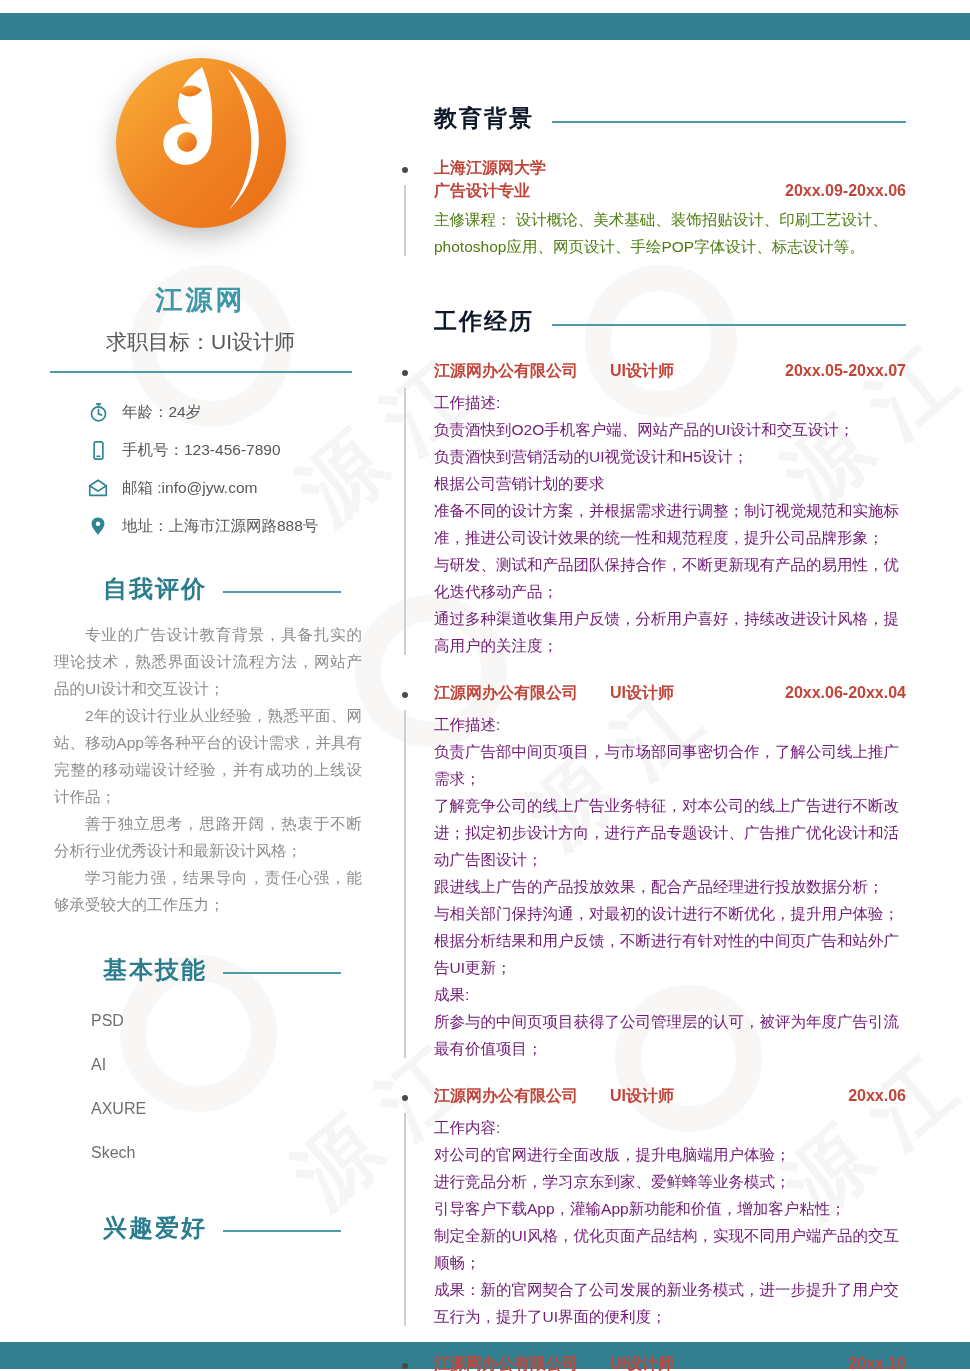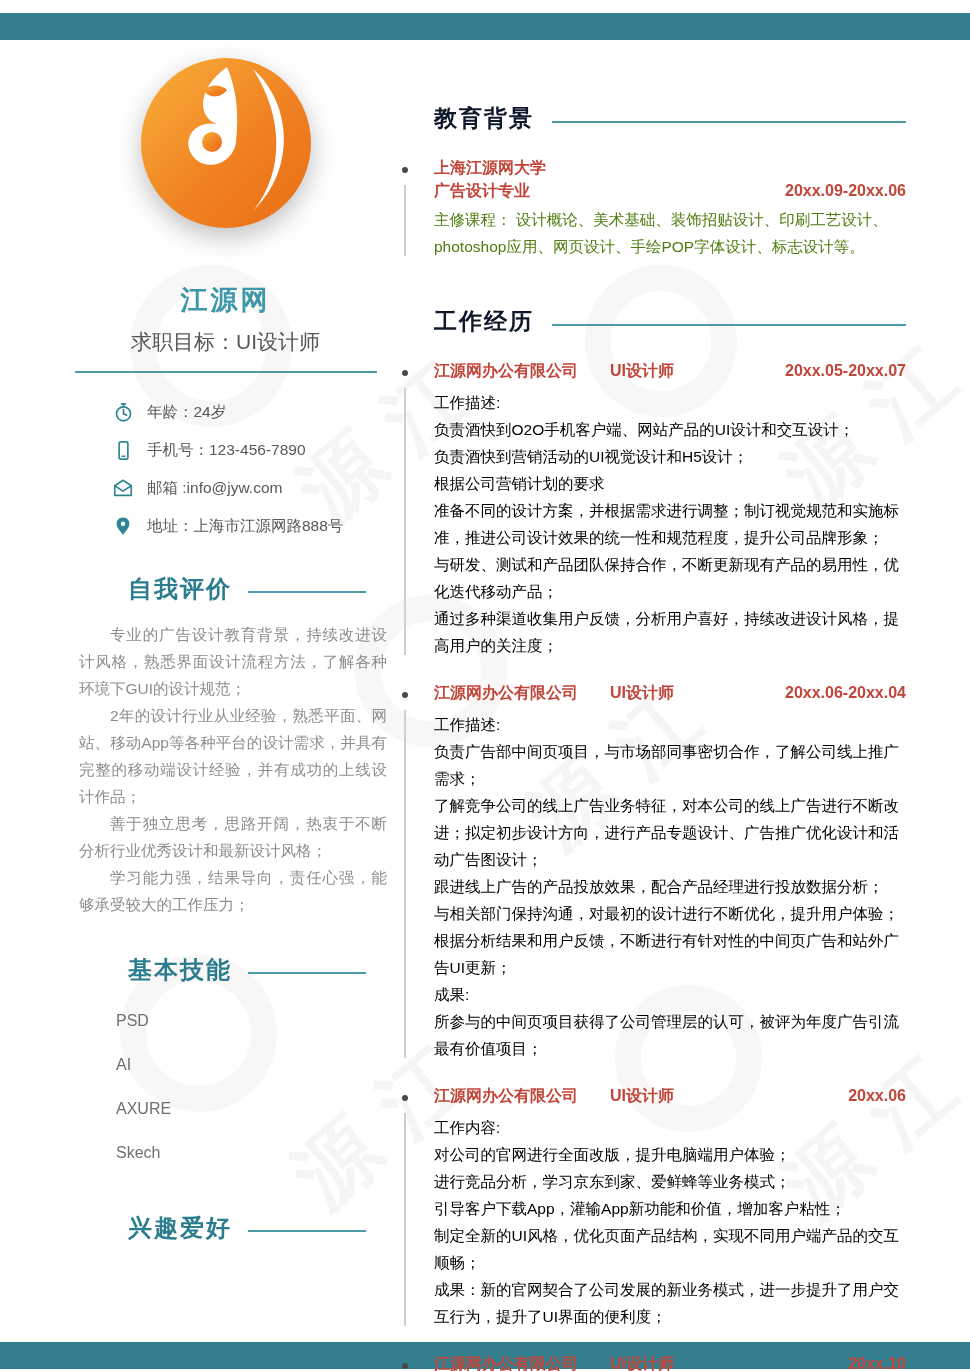--- a/index.html
+++ b/index.html
@@ -9,21 +9,21 @@
   .bar.top{top:13px;}
   .bar.bottom{top:1342px;}
 
   
   .wm{position:absolute;pointer-events:none;z-index:0;}
   .wm .ring{position:absolute;border:26px solid rgba(150,110,70,.055);border-radius:50%;}
   .wm .ch{position:absolute;writing-mode:vertical-rl;transform:rotate(-40deg);
           font-size:82px;font-weight:700;color:rgba(50,50,50,.05);letter-spacing:10px;}
 
   
-  .left-col{position:absolute;left:53px;top:50px;width:345px;z-index:2;}
+  .left-col{position:absolute;left:28px;top:50px;width:345px;z-index:2;}
   .logo-wrap{width:178px;height:178px;margin:4px auto 0;filter:drop-shadow(0 9px 13px rgba(0,0,0,.25));}
   .name{margin-top:50px;text-align:center;font-size:27px;font-weight:700;color:#3e97aa;letter-spacing:3px;}
   .objective{margin-top:10px;text-align:center;font-size:21px;color:#575757;}
   .obj-line{width:302px;height:2px;background:#4e9aab;margin:15px auto 0;}
   .contact{margin:20px 0 0 58px;}
   .contact-item{display:flex;align-items:center;height:38px;color:#585858;font-size:15.5px;}
   .contact-item .ci{width:24px;height:24px;margin-right:12px;flex:none;display:flex;align-items:center;justify-content:center;}
   .sec-h{display:flex;align-items:center;margin-left:75px;}
   .sec-h .t{font-size:24px;font-weight:700;color:#2b7d8e;letter-spacing:2px;}
   .sec-h .ln{width:118px;height:2px;background:#4e9aab;margin-left:16px;margin-top:6px;}
@@ -41,21 +41,21 @@
   .sec-h2 .t{font-size:23px;font-weight:700;color:#0f172a;letter-spacing:2px;}
   .sec-h2 .ln{flex:1;height:2px;background:#4e9aab;margin-left:18px;margin-top:6px;}
   .work-sec{margin-top:46px;}
   .entry{position:relative;padding-left:36px;margin-top:24px;}
   .entry::before{content:"";position:absolute;left:4px;top:9px;width:6px;height:6px;border-radius:50%;background:#4a4a4a;}
   .entry::after{content:"";position:absolute;left:6px;top:27px;bottom:4px;width:2px;background:#cfcfcf;}
   .e-head{display:flex;align-items:baseline;}
   .company,.role,.date,.school,.major{font-size:16px;font-weight:700;color:#c2453a;}
   .role{margin-left:32px;}
   .date{margin-left:auto;}
-  .e-lines{margin-top:7px;color:#000000;font-size:15.5px;line-height:27px;}
+  .e-lines{margin-top:7px;color:#701a75;font-size:15.5px;line-height:27px;}
   .edu-detail{margin-top:4px;color:#4d7c0f;font-size:15.5px;line-height:27px;}
   .e-row{display:flex;align-items:baseline;margin-top:2px;gap:40px;}
 </style>
 </head>
 <body>
 
 <div class="page">
   <div class="bar top"></div>
   <div class="bar bottom"></div>
 
@@ -143,21 +143,21 @@
           <span>地址：上海市江源网路888号</span>
         </div>
       </div>
 
     <div class="selfeval-sec">
       <div class="sec-h">
         <span class="t">自我评价</span>
         <span class="ln"></span>
       </div>
       <div class="paras">
-          <p>专业的广告设计教育背景，持续改进设计风格，熟悉界面设计流程方法，了解各种环境下GUI的设计规范；</p>
+          <p>专业的广告设计教育背景，具备扎实的理论技术，熟悉界面设计流程方法，网站产品的UI设计和交互设计；</p>
           <p>2年的设计行业从业经验，熟悉平面、网站、移动App等各种平台的设计需求，并具有完整的移动端设计经验，并有成功的上线设计作品；</p>
           <p>善于独立思考，思路开阔，热衷于不断分析行业优秀设计和最新设计风格；</p>
           <p>学习能力强，结果导向，责任心强，能够承受较大的工作压力；</p>
         </div>
     </div>
 
     <div class="skills-sec">
       <div class="sec-h">
         <span class="t">基本技能</span>
         <span class="ln"></span>

